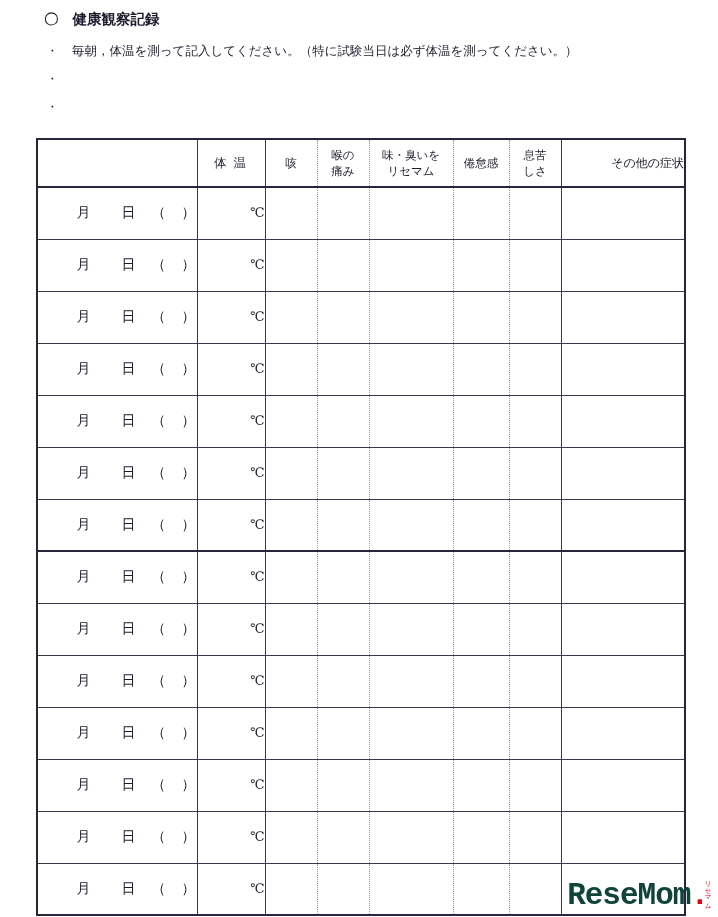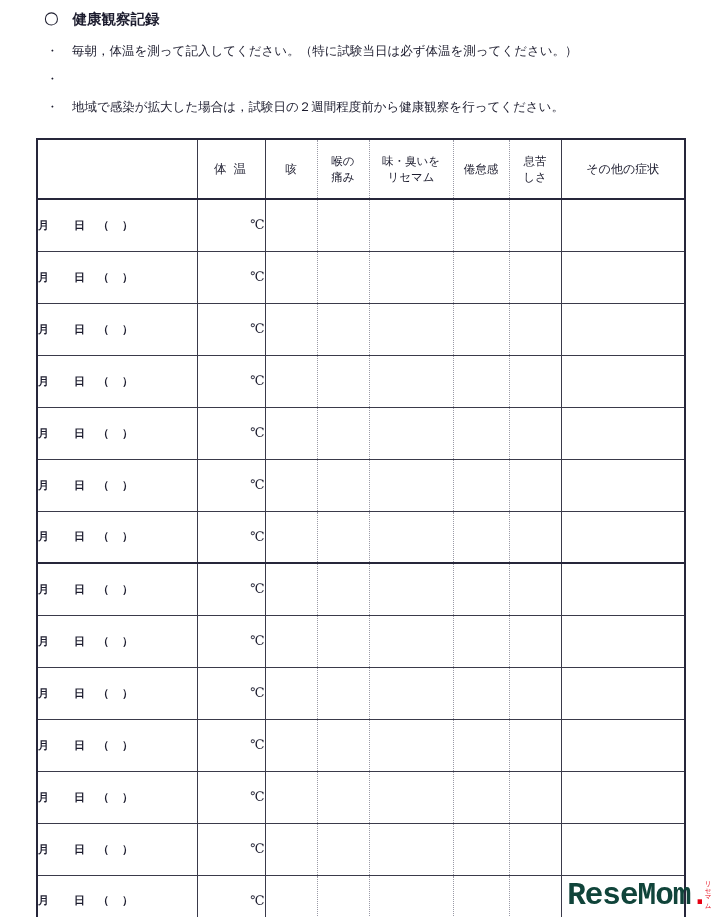--- a/index.html
+++ b/index.html
@@ -31,42 +31,41 @@
     margin: 17px 0 0 36px;
     border-collapse: collapse;
     table-layout: fixed;
     width: 648px;
     border: 2px solid #26263a;
   }
   .health-table th, .health-table td {
     vertical-align: middle;
     padding: 0;
   }
-  .header-row { height: 60px; border-bottom: 2px solid #26263a; margin-top: 36px; }
+  .header-row { height: 48px; border-bottom: 2px solid #26263a; margin-top: 36px; }
   .data-row { height: 52px; }
   tbody tr { border-top: 1px solid #3a3a4a; }
   tbody tr:first-child { border-top: none; }
   tbody tr.thick-top { border-top: 2px solid #26263a; }
   .th {
     font-weight: normal;
     font-size: 11.5px;
     text-align: center;
     white-space: pre-line;
     line-height: 16px;
   }
   .th.c1 { font-size: 12.5px; letter-spacing: 2px; }
-  .th.c7 { font-size: 12px; }
+  .th.c7 { font-size: 12px; text-align: right; }
   
   .c0, .c1, .c6 { border-right: 1px solid #3a3a4a; }
   .c2, .c3, .c4, .c5 { border-right: 1px dotted #9a9aa6; }
   .date-cell {
-    font-size: 11px;
-    text-align: left;
+    font-size: 14px;
+    text-align: right;
     letter-spacing: 1px;
-    font-weight: bold;
   }
   .temp-cell {
     font-size: 13px;
     text-align: right;
     padding-right: 9px;
   }
   .watermark {
     position: absolute;
     right: 10px;
     bottom: 6px;
@@ -100,21 +99,20 @@
 <ul class="bullets">
   <li>
     <span class="bullet-marker">・</span>
     <span>毎朝，体温を測って記入してください。（特に試験当日は必ず体温を測ってください。）</span>
   </li>
   <li>
     <span class="bullet-marker">・</span>
   </li>
   <li>
     <span class="bullet-marker">・</span>
-    <span>地域で感染が拡大した場合は，試験日の２週間程度前から健康観察を行ってください。</span>
   </li>
 </ul>
 
 <table class="health-table">
   <colgroup>
     <col style="width:160px">
       <col style="width:68px">
       <col style="width:52px">
       <col style="width:52px">
     <col style="width:84px">

